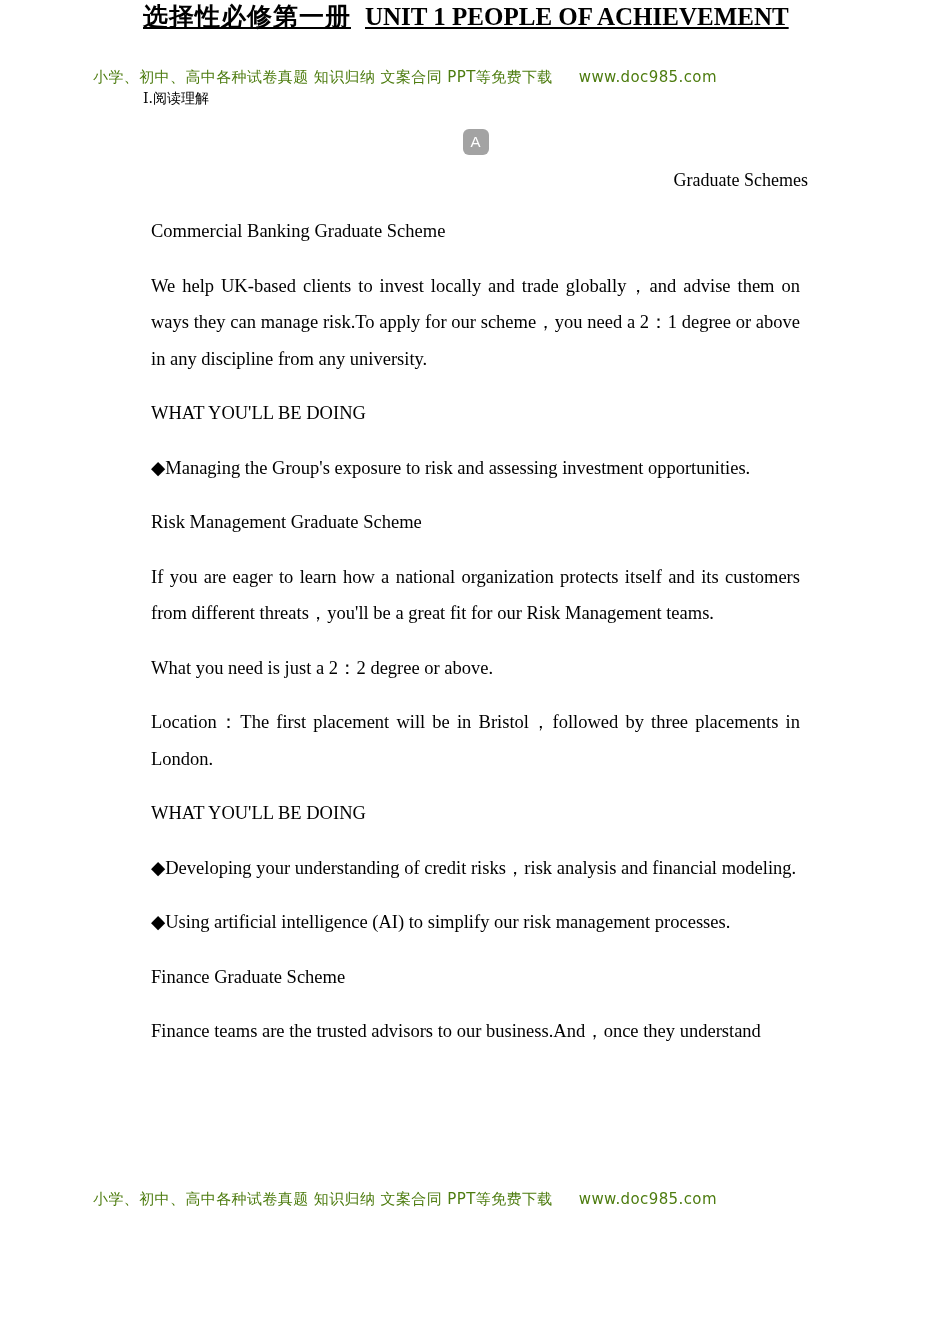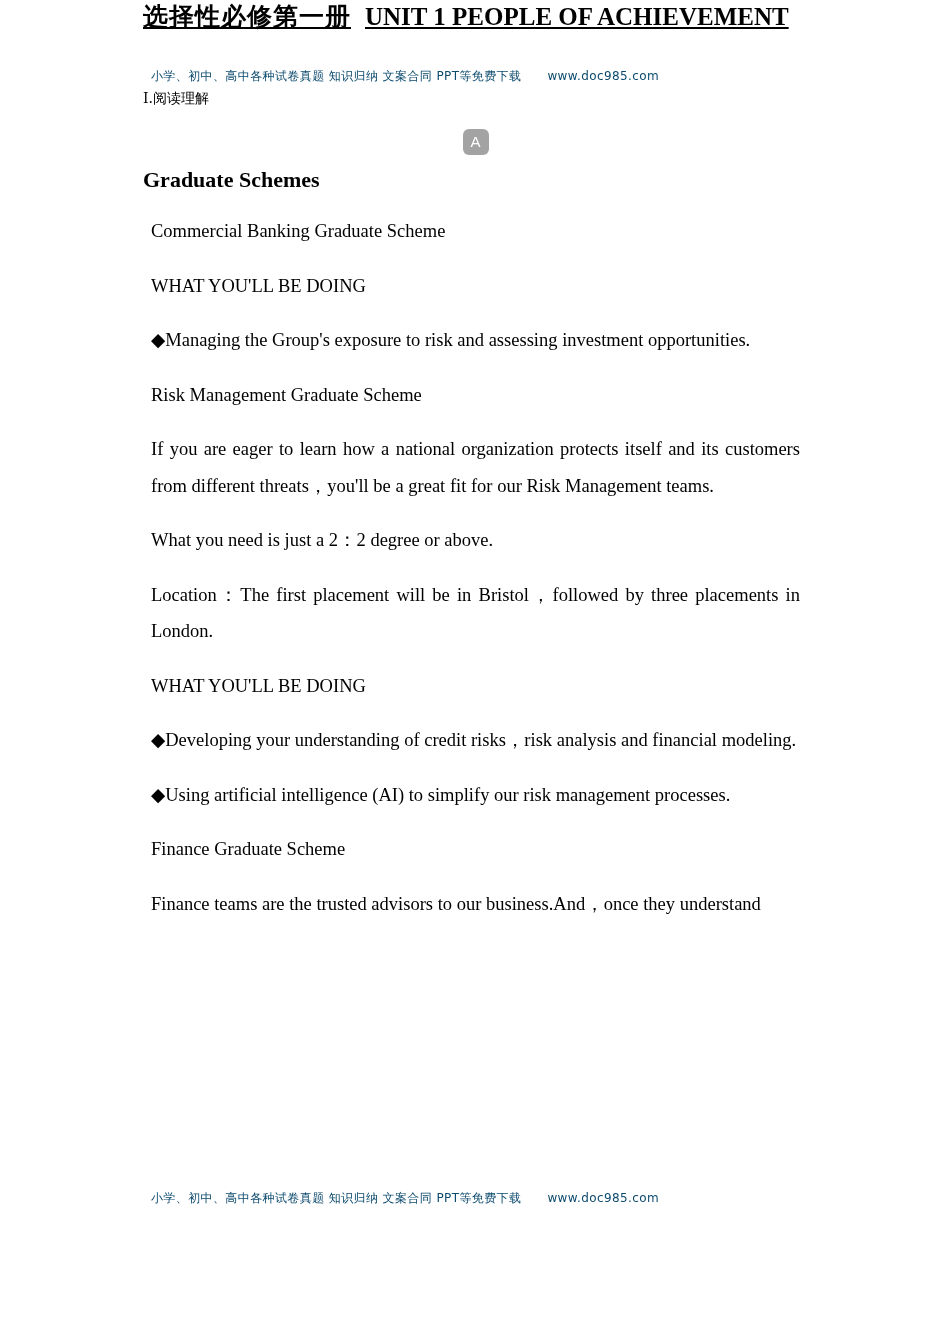--- a/index.html
+++ b/index.html
@@ -22,22 +22,22 @@
     height: 1344px;
     box-sizing: border-box;
   }
 
   
   .watermark {
     position: absolute;
     left: 0;
     width: 810px;
     text-align: center;
-    color: #0c4a6e;
-    font-size: 12px;
+    color: #4d7c0f;
+    font-size: 15px;
     font-family: "DejaVu Sans", "Liberation Sans", sans-serif;
     letter-spacing: .4px;
     white-space: nowrap;
   }
   .watermark .wm-url {
     margin-left: 26px;
     font-family: "DejaVu Sans", "Liberation Sans", sans-serif;
   }
   .watermark-top { top: 68px; }
   .watermark-bottom { top: 1190px; }
@@ -97,23 +97,23 @@
     border-radius: 6px;
     background: #a3a3a3;
     color: #ffffff;
     font-size: 15px;
     font-family: "Liberation Sans", "DejaVu Sans", sans-serif;
     text-align: center;
     vertical-align: top;
   }
 
   .passage-title {
-    text-align: left;
-    font-size: 22px;
-    font-weight: bold;
+    text-align: right;
+    font-size: 18px;
+    font-weight: normal;
     line-height: 26px;
     padding-top: 10px;
   }
 
   .para {
     font-size: 18.5px;
     line-height: 36.5px;
     margin: 8px;
     padding-top: 10px;
     text-align: justify;
@@ -144,20 +144,21 @@
       <span class="numeral">Ⅰ</span><span class="cn">.阅读理解</span>
     </div>
 
     <div class="badge-row">
       <span class="passage-badge">A</span>
     </div>
 
     <div class="passage-title">Graduate Schemes</div>
 
     <p class="para nostretch first">Commercial Banking Graduate Scheme</p>
+    <p class="para">We help UK-based clients to invest locally and trade globally，and advise them on ways they can manage risk.To apply for our scheme，you need a 2：1 degree or above in any discipline from any university.</p>
     <p class="para nostretch">WHAT YOU'LL BE DOING</p>
     <p class="para nostretch">◆Managing the Group's exposure to risk and assessing investment opportunities.</p>
     <p class="para nostretch">Risk Management Graduate Scheme</p>
     <p class="para">If you are eager to learn how a national organization protects itself and its customers from different threats，you'll be a great fit for our Risk Management teams.</p>
     <p class="para nostretch">What you need is just a 2：2 degree or above.</p>
     <p class="para">Location：The first placement will be in Bristol，followed by three placements in London.</p>
     <p class="para nostretch">WHAT YOU'LL BE DOING</p>
     <p class="para">◆Developing your understanding of credit risks，risk analysis and financial modeling.</p>
     <p class="para nostretch">◆Using artificial intelligence (AI) to simplify our risk management processes.</p>
     <p class="para nostretch">Finance Graduate Scheme</p>

